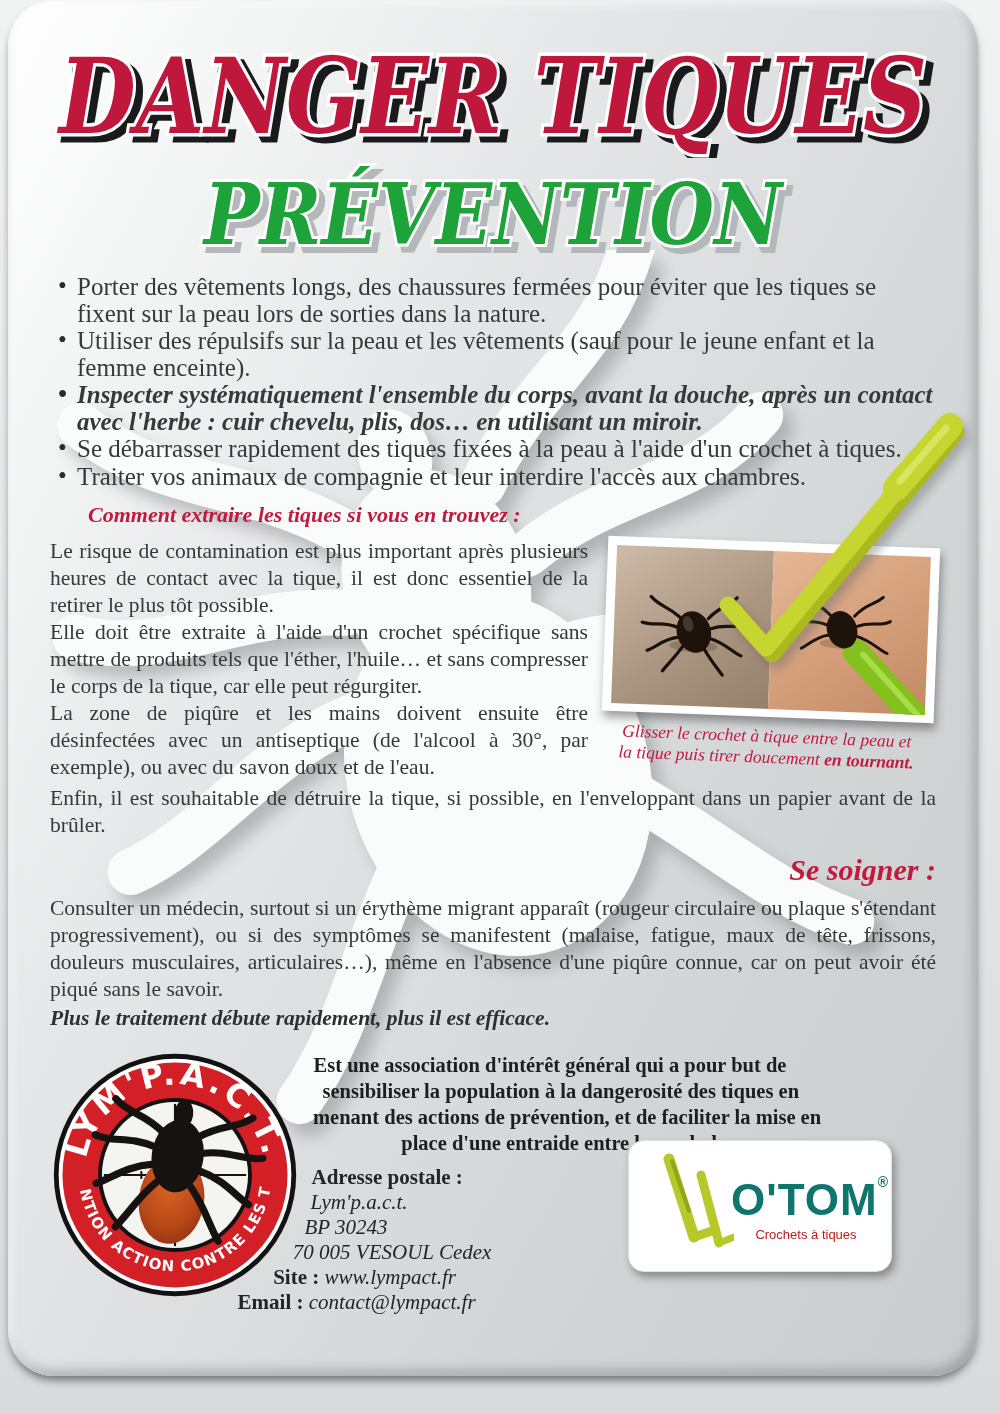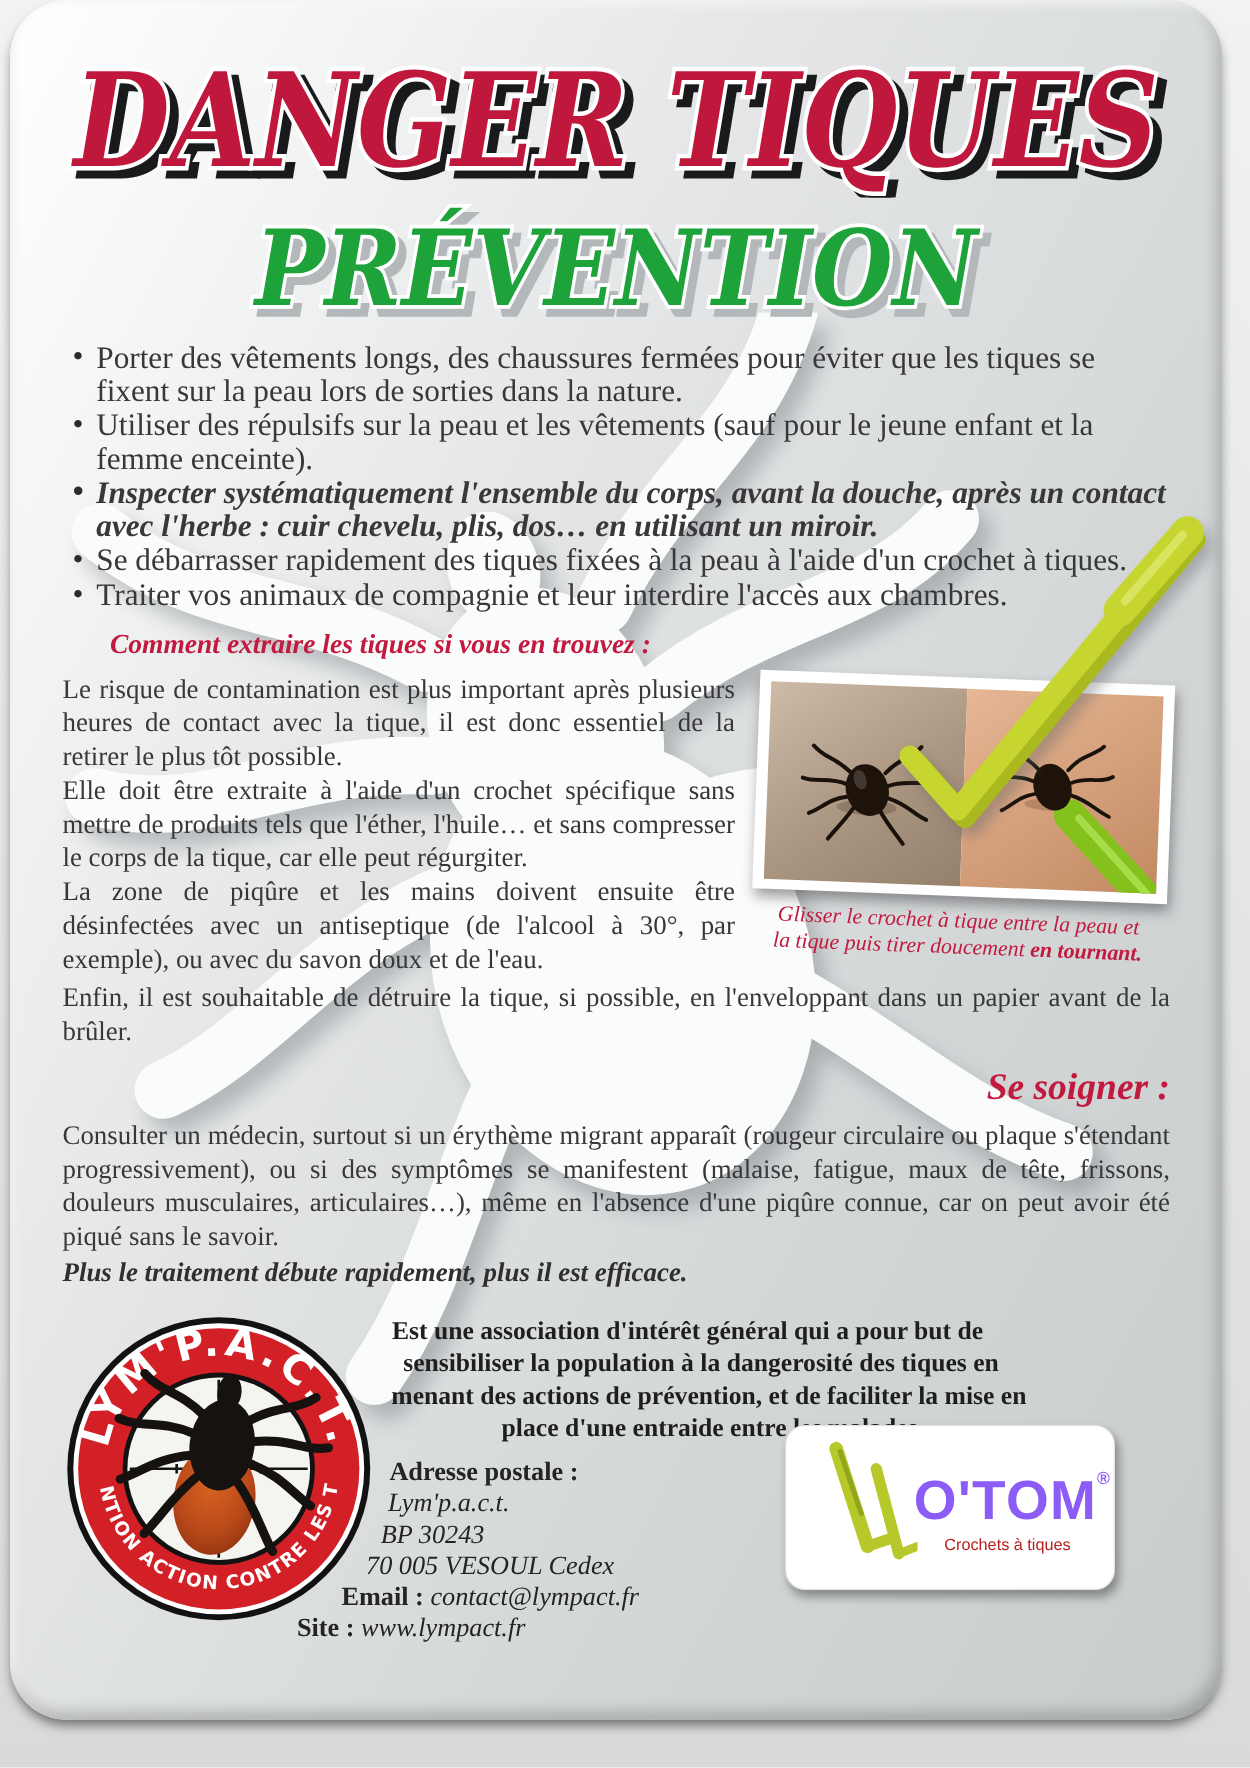--- a/index.html
+++ b/index.html
@@ -61,21 +61,21 @@
   .addr .lbl{font-weight:bold;}
   .addr .vi{font-style:italic;}
   .addr div{padding-left:12px;}
 
   #otom-card{position:absolute;right:44px;top:94px;width:262px;height:130px;
              background:#ffffff;border-radius:16px;border:1px solid #e3e3e3;
              box-shadow:3px 5px 8px rgba(0,0,0,.35);}
   #otom-hooks{position:absolute;left:10px;top:8px;}
   .otom-text{position:absolute;left:102px;top:18px;width:150px;text-align:center;
              font-family:"Liberation Sans",sans-serif;}
-  .otom-name{font-weight:bold;font-size:44px;line-height:46px;color:#8b5cf6;letter-spacing:1px;}
+  .otom-name{font-weight:bold;font-size:44px;line-height:46px;color:#0f766e;letter-spacing:1px;}
   .otom-name sup{font-size:14px;vertical-align:28px;}
   .otom-tag{font-size:13px;color:#b91c1c;margin-top:4px;}
 
   #credit{position:absolute;left:0;top:1386px;width:100%;text-align:center;
           font-family:"DejaVu Sans",sans-serif;font-style:italic;font-size:11px;
           color:#4a4a4a;letter-spacing:.3px;margin-top:44px;}
   .clear{clear:both;}
 </style>
 </head>
 <body>
@@ -232,22 +232,22 @@
         </g>
       </svg>
 
       <p class="assoc">Est une association d'intérêt général qui a pour but de sensibiliser la population à la dangerosité des tiques en menant des actions de prévention, et de faciliter la mise en place d'une entraide entre les malades.</p>
 
       <div class="addr">
         <div><span class="lbl">Adresse postale :</span></div>
         <div class="vi">Lym'p.a.c.t.</div>
         <div class="vi">BP 30243</div>
         <div class="vi">70 005 VESOUL Cedex</div>
+        <div><span class="lbl">Site :</span>&nbsp;<span class="vi">www.lympact.fr</span></div>
         <div><span class="lbl">Email :</span>&nbsp;<span class="vi">contact@lympact.fr</span></div>
-        <div><span class="lbl">Site :</span>&nbsp;<span class="vi">www.lympact.fr</span></div>
       </div>
 
       <div id="otom-card">
         <svg id="otom-hooks" width="95" height="115" viewBox="0 0 95 115">
           <path d="M30,10 L55,88" stroke="#b7c92a" stroke-width="11" stroke-linecap="round" fill="none"></path>
           <path d="M55,88 L76,81" stroke="#b7c92a" stroke-width="9" stroke-linecap="round" fill="none"></path>
           <path d="M33,12 L50,62" stroke="#93a51c" stroke-width="4" stroke-linecap="round" fill="none"></path>
           <path d="M62,26 L80,94" stroke="#b7c92a" stroke-width="9" stroke-linecap="round" fill="none"></path>
           <path d="M80,94 L95,88" stroke="#b7c92a" stroke-width="7" stroke-linecap="round" fill="none"></path>
         </svg>

